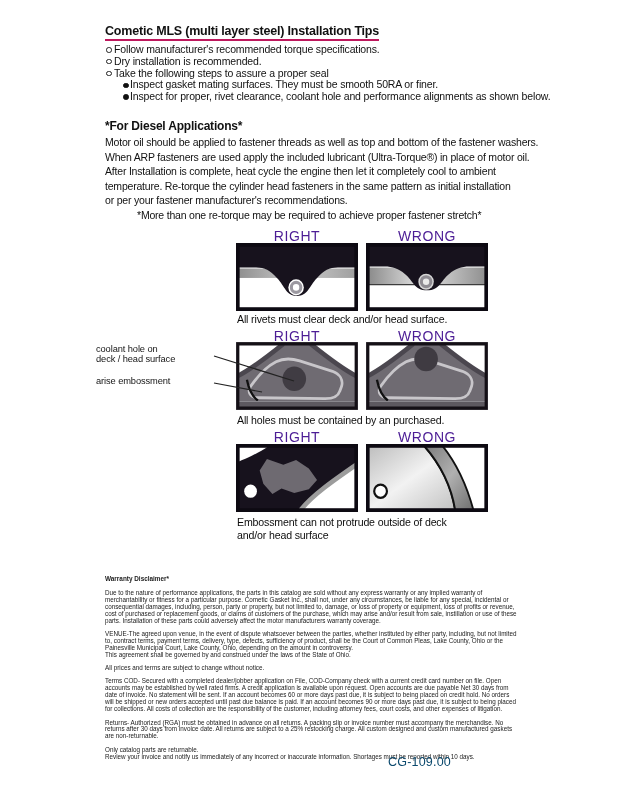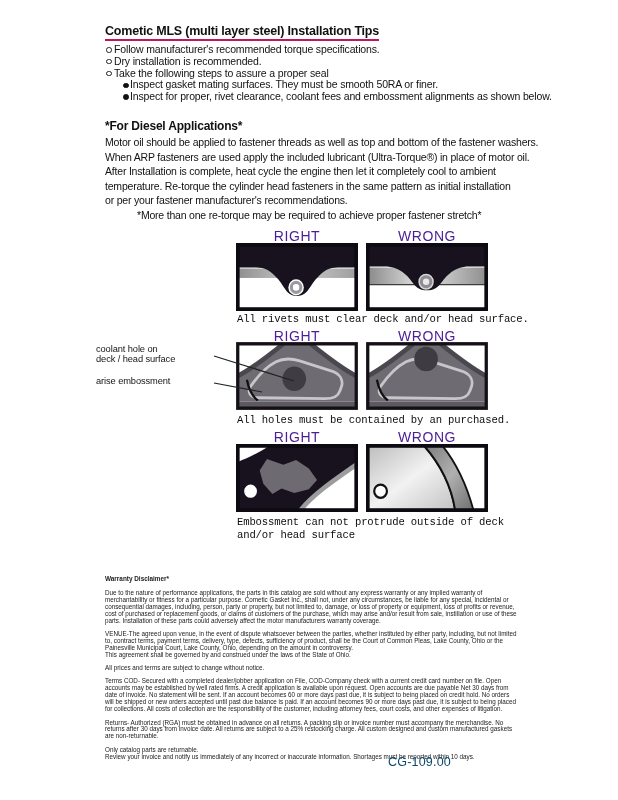--- a/index.html
+++ b/index.html
@@ -18,41 +18,41 @@
   .tip .marker{position:absolute;left:16px;top:3.2px;width:3.5px;height:3.5px;border:1px solid #222;border-radius:50%;}
   .tip.lvl2{padding-left:40px;}
   .tip.lvl2 .marker{left:33px;background:#111;border-color:#111;}
   .h2{left:105px;top:119px;font-size:12px;font-weight:bold;letter-spacing:-0.2px;text-align:right;}
   .para{left:105px;width:470px;font-size:10.5px;letter-spacing:-0.2px;line-height:14.6px;white-space:pre-line;}
   .p1{top:135px;}
   .p2{top:164px;}
   .note{top:209px;left:105px;font-size:10.5px;letter-spacing:-0.2px;margin-left:32px;}
   .figlabel{font-size:14px;letter-spacing:0.6px;text-align:center;width:122px;color:#4c1d95;}
   .panel{width:122px;height:68px;display:block;}
-  .caption{font-size:10.6px;letter-spacing:-0.15px;line-height:13px;white-space:pre-line;color:#0d0d0d;font-family:Liberation Mono, monospace;}
+  .caption{font-size:10.6px;letter-spacing:-0.15px;line-height:13px;white-space:pre-line;color:#0d0d0d;}
   .callout{left:96px;width:116px;font-size:9.3px;line-height:9.6px;letter-spacing:-0.1px;white-space:pre-line;color:#151515;}
   .leaders{left:0;top:0;width:618px;height:800px;pointer-events:none;}
   .disclaimer{left:105px;top:576px;width:414px;font-size:6.3px;line-height:6.9px;letter-spacing:0;color:#1a1a1a;}
   .disclaimer h3{margin:0 0 7px 0;font-size:6.4px;font-weight:bold;}
   .disclaimer p{margin:0 0 6.5px 0;white-space:pre-line;}
   .pagenum{left:388px;top:755px;font-size:12.5px;letter-spacing:0.2px;color:#0c4a6e;}
 </style>
 </head>
 <body>
 
 <div class="page">
 
   <div class="abs doc-title">Cometic MLS (multi layer steel) Installation Tips</div>
 
   <div class="abs tips">
     <div class="tip lvl1"><span class="marker"></span><span>Follow manufacturer's recommended torque specifications.</span></div>
     <div class="tip lvl1"><span class="marker"></span><span>Dry installation is recommended.</span></div>
     <div class="tip lvl1"><span class="marker"></span><span>Take the following steps to assure a proper seal</span></div>
     <div class="tip lvl2"><span class="marker"></span><span>Inspect gasket mating surfaces.  They must be smooth 50RA or finer.</span></div>
-    <div class="tip lvl2"><span class="marker"></span><span>Inspect for proper, rivet clearance, coolant fees and embossment alignments as shown below.</span></div>
+    <div class="tip lvl2"><span class="marker"></span><span>Inspect for proper, rivet clearance, coolant hole and performance alignments as shown below.</span></div>
   </div>
 
   <div class="abs h2">*For Diesel Applications*</div>
   <div class="abs para p1">Motor oil should be applied to fastener threads as well as top and bottom of the fastener washers.
 When ARP fasteners are used apply the included lubricant (Ultra-Torque®) in place of motor oil.</div>
   <div class="abs para p2">After Installation is complete, heat cycle the engine then let it completely cool to ambient
 temperature. Re-torque the cylinder head fasteners in the same pattern as initial installation
 or per your fastener manufacturer's recommendations.</div>
   <div class="abs note">*More than one re-torque may be required to achieve proper fastener stretch*</div>
 

